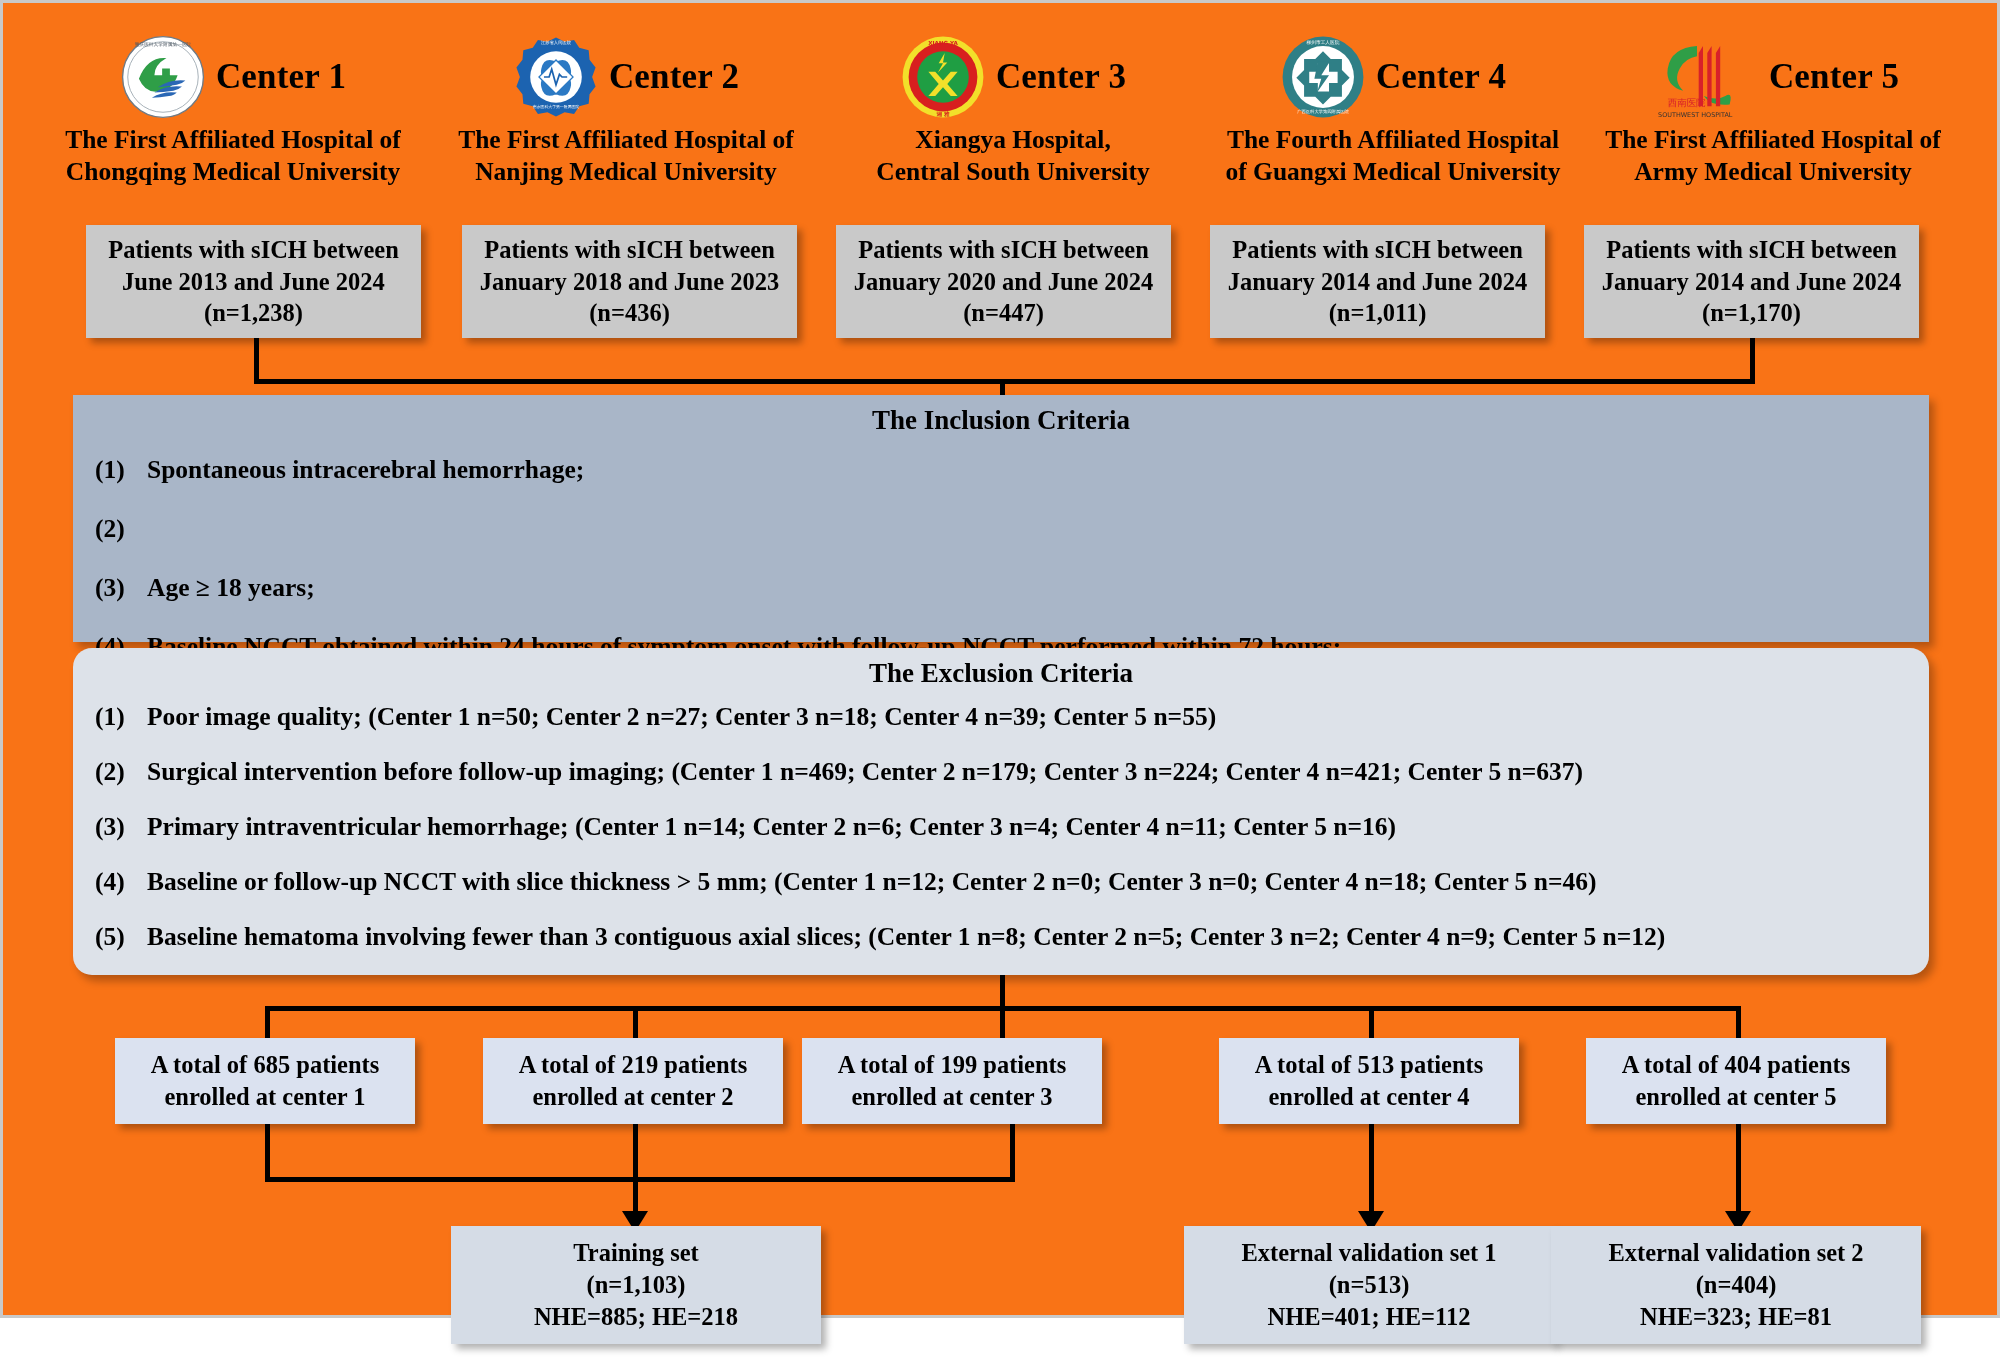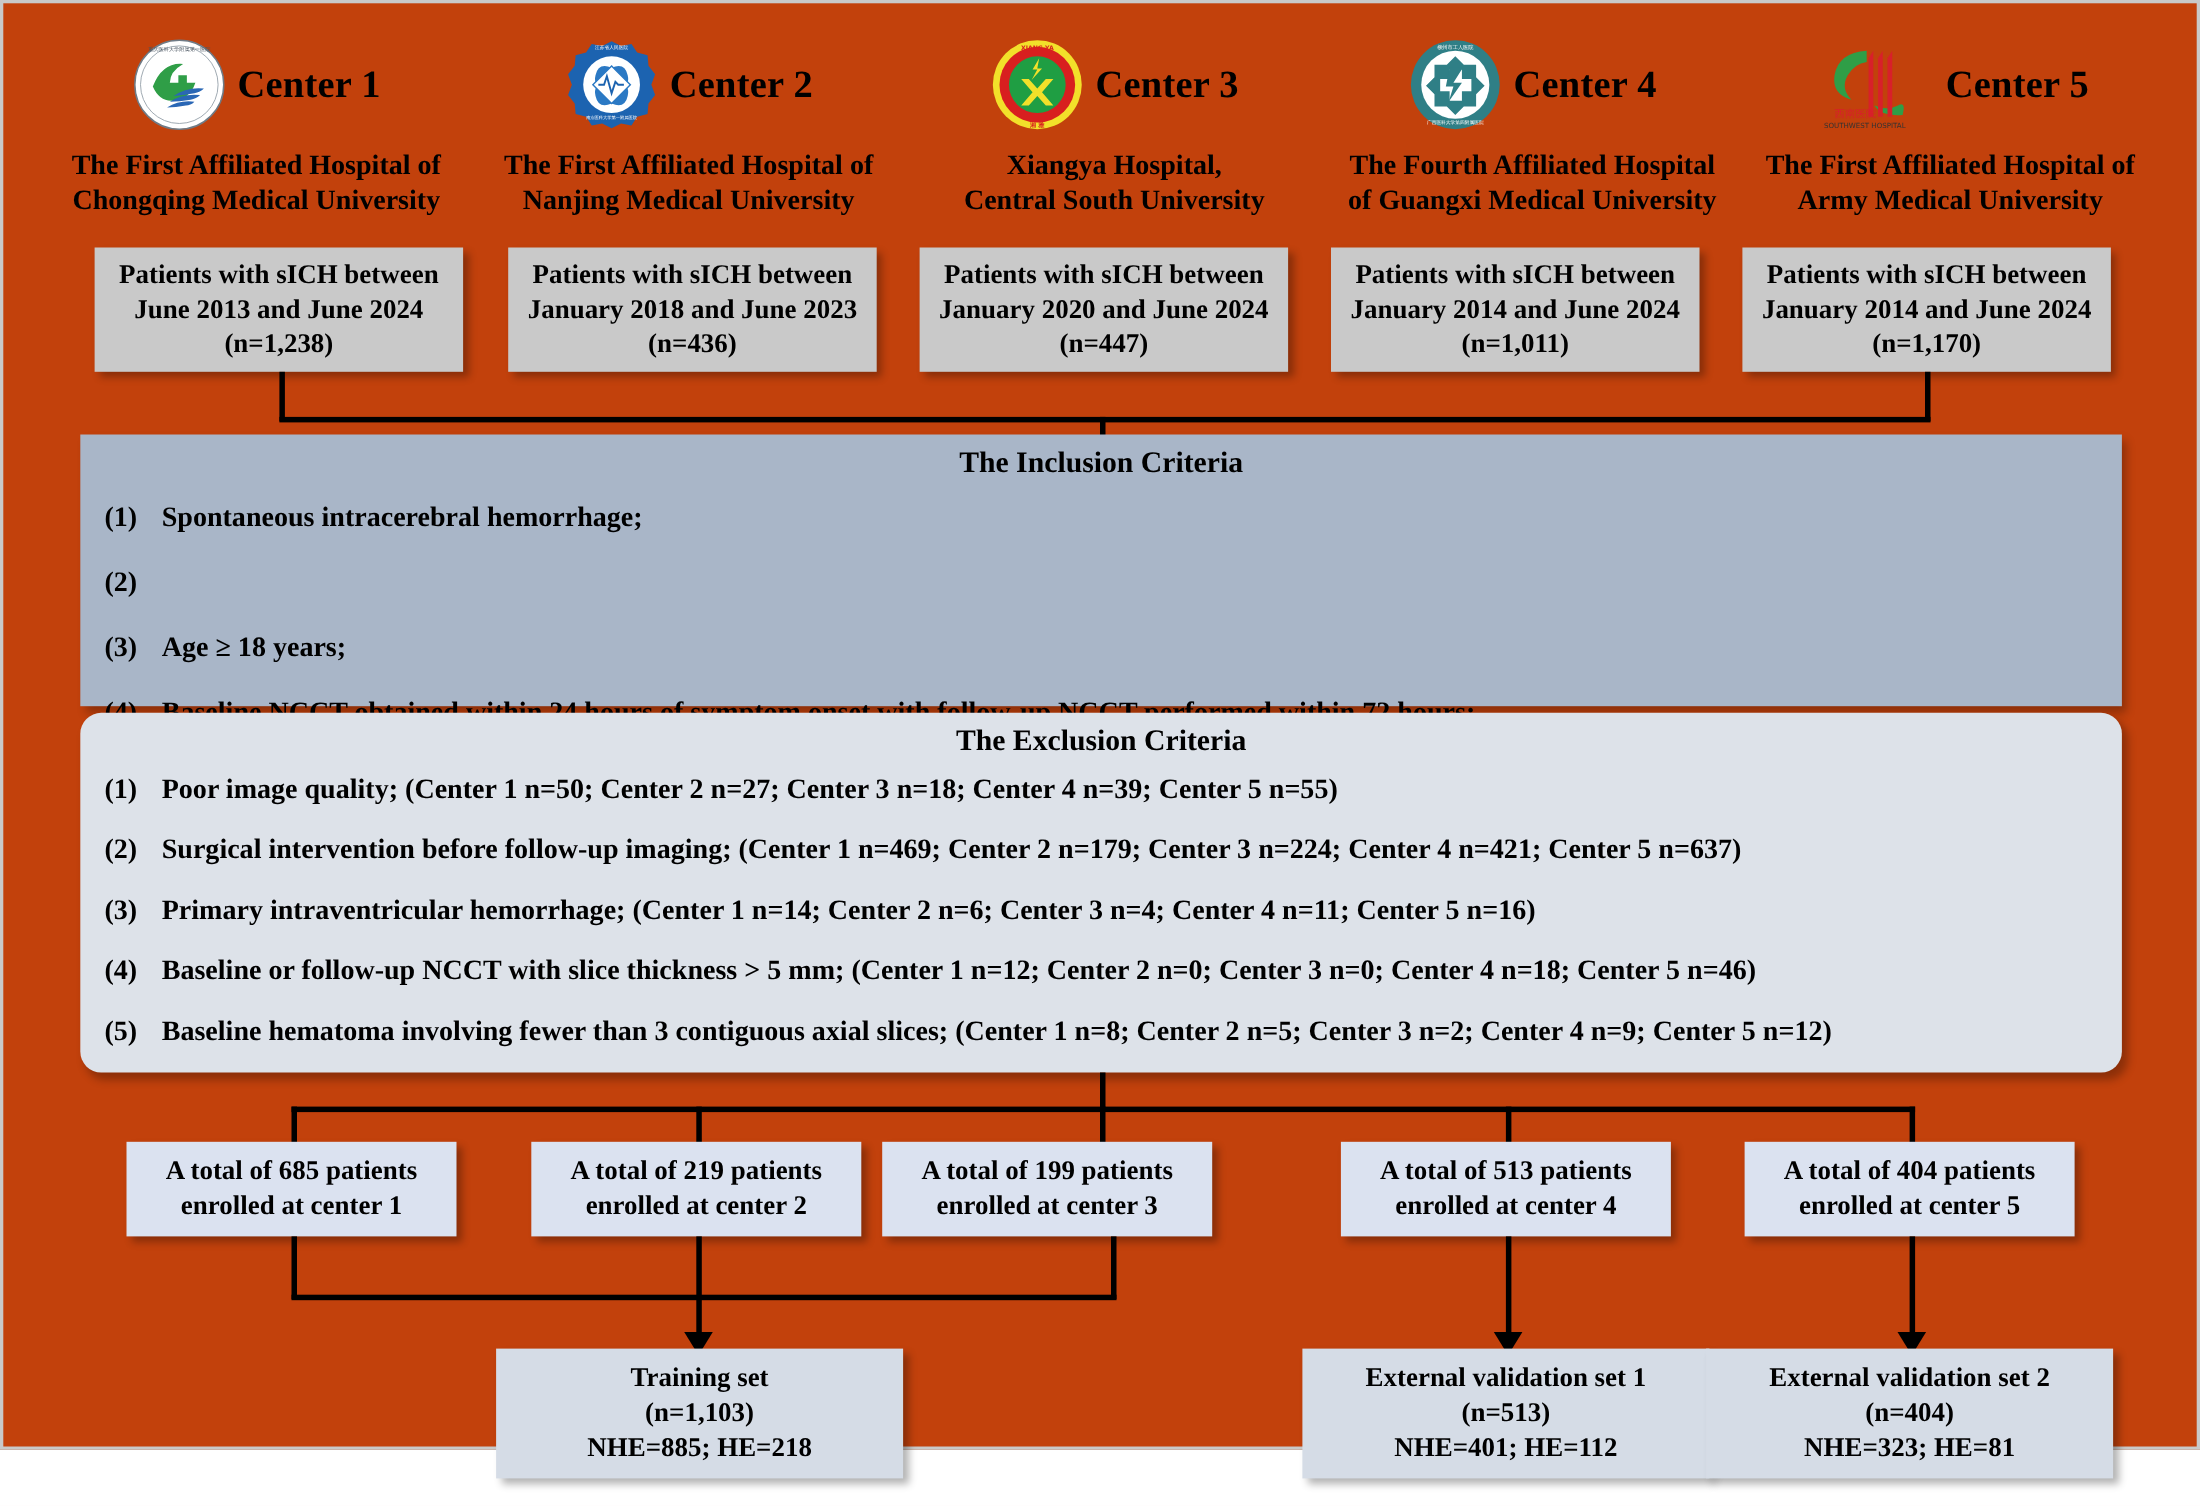--- a/index.html
+++ b/index.html
@@ -5,21 +5,21 @@
   * { box-sizing: border-box; margin: 0; padding: 0; }
   html, body {
     width: 2000px; height: 1369px;
     background: #ffffff;
     font-family: "Liberation Serif", "DejaVu Serif", serif;
     overflow: hidden;
   }
   #page {
     position: relative;
     width: 2000px; height: 1318px;
-    background: #c2410c;
+    background: #f97316;
     border: 3px solid #c9c9c9;
   }
 
   
   .center-head {
     position: absolute;
     top: 28px;
     text-align: center;
   }
   .logo-row {
@@ -30,21 +30,21 @@
     height: 92px;
   }
   .center-title {
     font-size: 35px;
     font-weight: bold;
     color: #000;
     letter-spacing: .2px;
     white-space: nowrap;
   }
   .hosp-name {
-    margin-top: 11px;
+    margin-top: 1px;
     font-size: 25.5px;
     font-weight: bold;
     line-height: 1.26;
     color: #000;
   }
 
   
   .logo { width: 86px; height: 86px; flex: 0 0 auto; display:block; }
   .logo.wide { width: 112px; height: 86px; }
 

